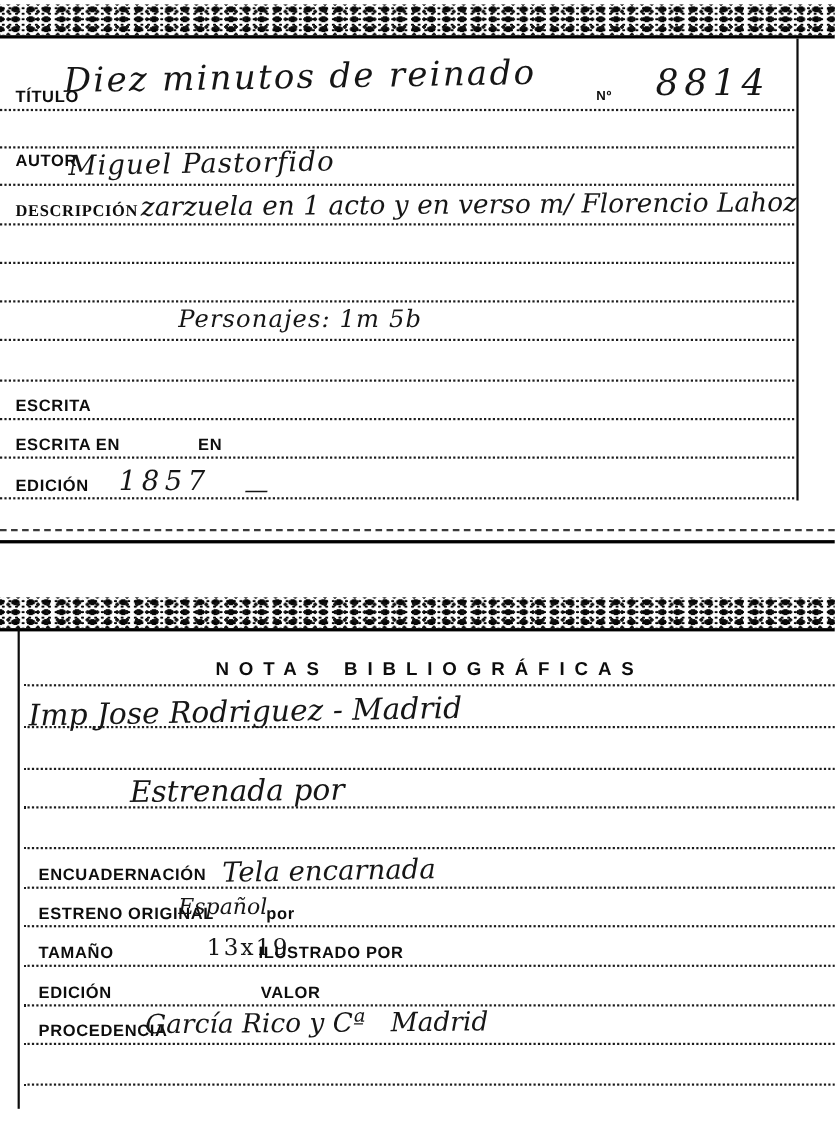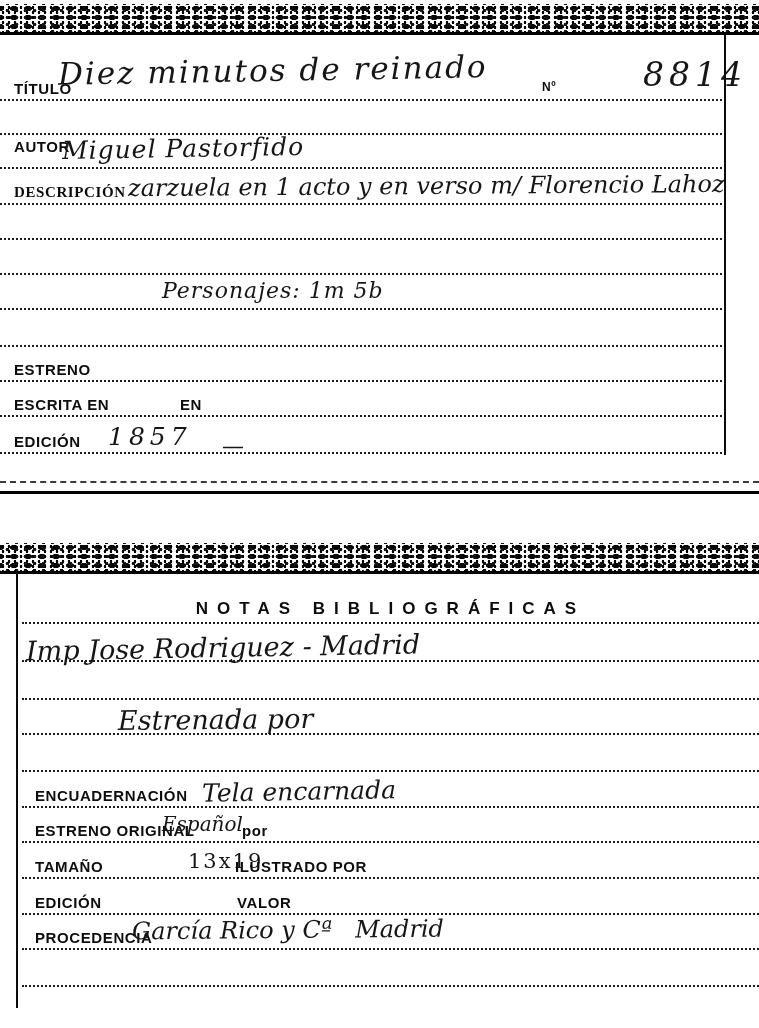--- a/index.html
+++ b/index.html
@@ -60,31 +60,31 @@
   <div class="rule c1" style="top:345px;"></div>
   <div class="rule c1" style="top:380px;"></div>
   <div class="rule c1" style="top:415px;"></div>
   <div class="rule c1" style="top:452px;"></div>
   <div class="dashline" style="top:481px;"></div>
   <div class="solidline" style="top:491px;"></div>
 
   <span class="lbl" style="left:14px;top:80px;">TÍTULO</span>
   <span class="hw" style="left:58px;top:55px;font-size:31px;letter-spacing:2px;transform:rotate(-1deg);">Diez minutos de reinado</span>
   <span class="lbl" style="left:542px;top:80px;font-size:12px;">Nº</span>
-  <span class="hw" style="left:596px;top:58px;font-size:33px;letter-spacing:5px;margin-left:47px;">8814</span>
+  <span class="hw" style="left:596px;top:58px;font-size:33px;letter-spacing:5px;">8814</span>
 
   <span class="lbl" style="left:14px;top:138px;">AUTOR</span>
   <span class="hw" style="left:62px;top:136px;font-size:25px;letter-spacing:1px;transform:rotate(-1deg);">Miguel Pastorfido</span>
 
   <span class="lbl" style="left:14px;top:184px;font-family:Liberation Serif, serif;">DESCRIPCIÓN</span>
   <span class="hw" style="left:128px;top:174px;font-size:24px;transform:rotate(-.4deg);">zarzuela en 1 acto y en verso m/ Florencio Lahoz</span>
 
   <span class="hw" style="left:162px;top:280px;font-size:22px;letter-spacing:1px;">Personajes: 1m 5b</span>
 
-  <span class="lbl" style="left:14px;top:361px;">ESTRENO</span>
+  <span class="lbl" style="left:14px;top:361px;">ESCRITA</span>
   <span class="lbl" style="left:14px;top:396px;">ESCRITA EN</span>
   <span class="lbl" style="left:180px;top:396px;">EN</span>
 
   <span class="lbl" style="left:14px;top:433px;">EDICIÓN</span>
   <span class="hw" style="left:108px;top:424px;font-size:25px;letter-spacing:5px;">1857</span>
   <span class="hw" style="left:222px;top:436px;font-size:22px;">—</span>
 
   <div class="band" style="top:543px;"></div>
   <div class="vline" style="left:16px;top:571px;height:437px;"></div>
 

